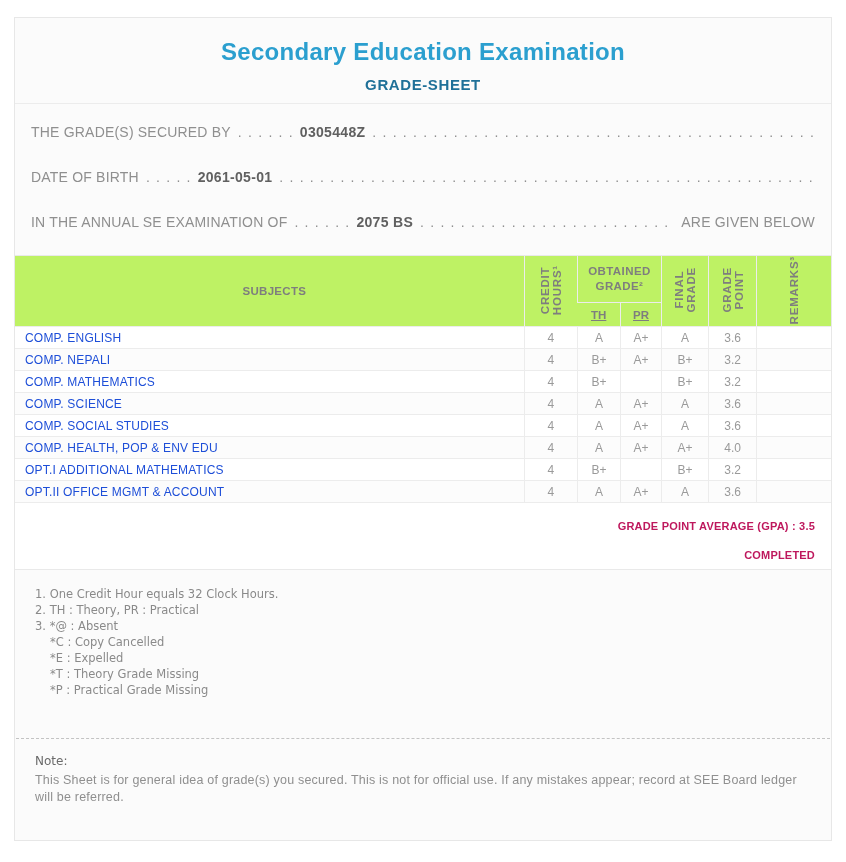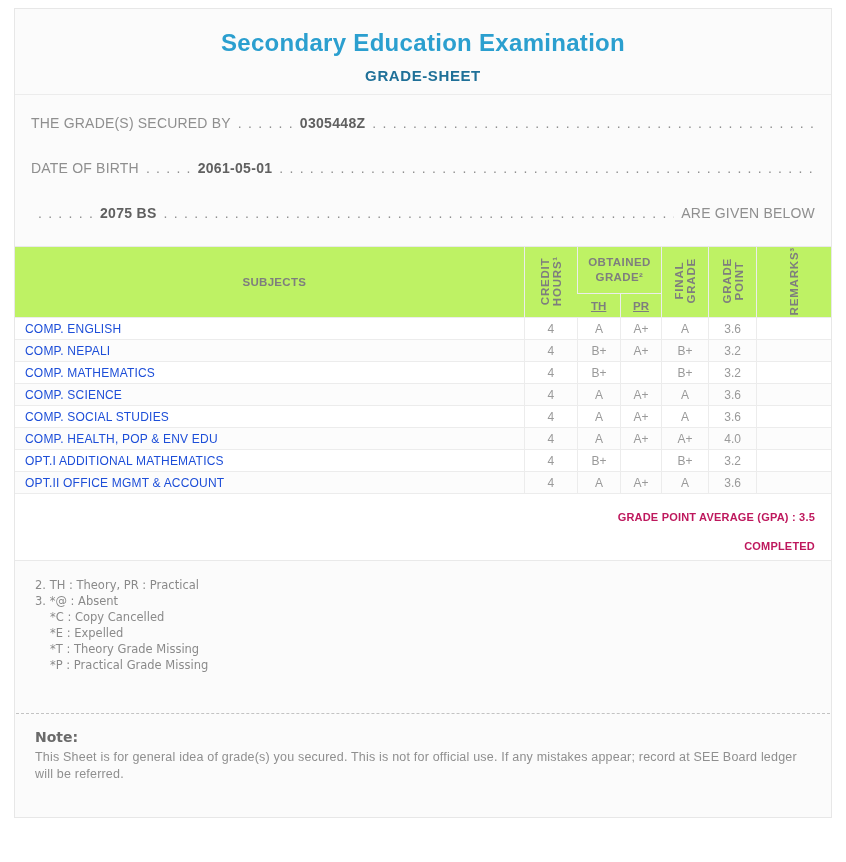--- a/index.html
+++ b/index.html
@@ -3,21 +3,21 @@
 <meta charset="utf-8">
 <style>
   * { box-sizing: border-box; }
   html, body { margin: 0; padding: 0; }
   body {
     width: 846px;
     background: #ffffff;
     font-family: "Liberation Sans", sans-serif;
   }
   .card {
-    margin: 8px 14px 18px;
+    margin: 17px 14px 18px;
     background: #fbfbfb;
     border: 1px solid #e7e7e7;
   }
 
   
   .sheet-header { text-align: center; padding: 20px 0 10px; border-bottom: 1px solid #ececec; }
   .sheet-title  { font-size: 24px; font-weight: bold; color: #2b9fcf; margin: 0 0 10px; letter-spacing: 0.3px; }
   .sheet-subtitle { font-size: 15px; font-weight: bold; color: #1f7098; margin: 0; letter-spacing: 0.6px; }
 
   
@@ -69,21 +69,21 @@
   .footnotes {
     padding: 16px 20px 0;
     font-family: "DejaVu Sans", sans-serif;
     font-size: 11.5px; color: #8a8a8a; line-height: 16px;
   }
   .footnotes .fn-indent { padding-left: 15px; }
 
   
   .dashed-sep { border: none; border-top: 1px dashed #c3c3c3; margin: 40px 1px 0; }
   .note { padding: 15px 20px 34px; }
-  .note-heading { font-family: "DejaVu Sans", sans-serif; font-weight: bold; font-size: 14px; color: #6a6a6a; }
+  .note-heading { font-family: "DejaVu Sans", sans-serif; font-weight: normal; font-size: 12px; color: #6a6a6a; }
   .note-body { font-size: 12.5px; color: #8f8f8f; line-height: 17px; margin-top: 4px; letter-spacing: 0.2px; }
 </style>
 </head>
 <body>
 
 <div class="card">
 
   <header class="sheet-header">
     <h1 class="sheet-title">Secondary Education Examination</h1>
     <h2 class="sheet-subtitle">GRADE-SHEET</h2>
@@ -96,20 +96,21 @@
       <span class="info-value">0305448Z</span>
       <span class="leader">. . . . . . . . . . . . . . . . . . . . . . . . . . . . . . . . . . . . . . . . . . . . . . . . . . . . . . . . . . . . . . . . . . . . . . . . . . . . . . . . . . . . . . . . . . . . . . . . . . . . . . . . . . . . . . . . . . . .</span>
     </div>
     <div class="info-line">
       <span>DATE OF BIRTH</span>
       <span class="dots-sep">. . . . .</span>
       <span class="info-value">2061-05-01</span>
       <span class="leader">. . . . . . . . . . . . . . . . . . . . . . . . . . . . . . . . . . . . . . . . . . . . . . . . . . . . . . . . . . . . . . . . . . . . . . . . . . . . . . . . . . . . . . . . . . . . . . . . . . . . . . . . . . . . . . . . . . . .</span>
     </div>
     <div class="info-line">
+      <span>IN THE ANNUAL SE EXAMINATION OF</span>
       <span class="dots-sep">. . . . . .</span>
       <span class="info-value">2075 BS</span>
       <span class="leader">. . . . . . . . . . . . . . . . . . . . . . . . . . . . . . . . . . . . . . . . . . . . . . . . . . . . . . . . . . . . . . . . . . . . . . . . . . . . . . . . . . . . . . . . . . . . . . . . . . . . . . . . . . . . . . . . . . . .</span>
       <span class="info-suffix">ARE GIVEN BELOW</span>
     </div>
   </section>
 
   <section class="white-block">
     <table class="grades">
       <colgroup>
@@ -218,20 +219,21 @@
     <div class="summary">
       <div class="gpa-line">
         <span>GRADE POINT AVERAGE (GPA) :</span>
         <span>3.5</span>
       </div>
       <div class="status-line">COMPLETED</div>
     </div>
   </section>
 
   <section class="footnotes">
+    <div>1. One Credit Hour equals 32 Clock Hours.</div>
     <div>2. TH : Theory, PR : Practical</div>
     <div>3. *@ : Absent</div>
     <div class="fn-indent">*C : Copy Cancelled</div>
     <div class="fn-indent">*E : Expelled</div>
     <div class="fn-indent">*T : Theory Grade Missing</div>
     <div class="fn-indent">*P : Practical Grade Missing</div>
   </section>
 
   <hr class="dashed-sep">
 

